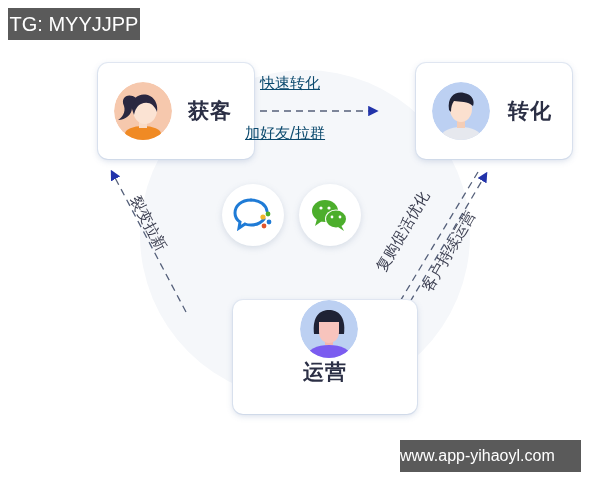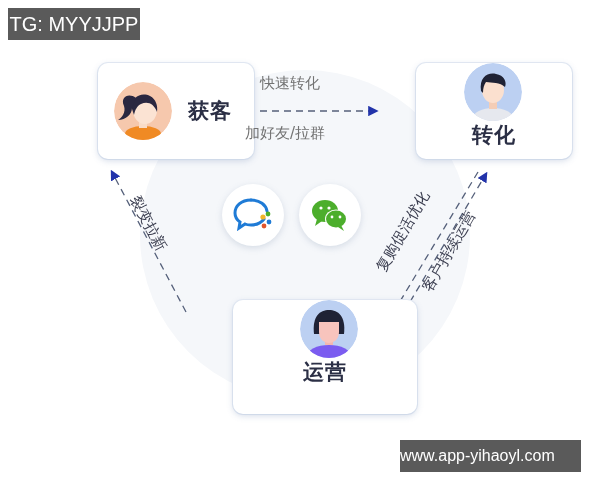--- a/index.html
+++ b/index.html
@@ -19,26 +19,26 @@
 
   .card {
     position: absolute; background: #ffffff; border-radius: 10px;
     box-shadow: 0 2px 6px rgba(90, 120, 170, 0.25), 0 0 0 1px #e8eef6;
     display: flex; align-items: center; margin-left: 36px;
   }
   .card-label { font-size: 21px; font-weight: bold; color: #2b2f45; letter-spacing: 1px; }
   .avatar { width: 58px; height: 58px; border-radius: 50%; overflow: hidden; flex: none; }
   .card-acquire { left: 62px; top: 63px; width: 156px; height: 96px; }
   .card-acquire .avatar { margin-left: 16px; margin-right: 16px; }
-  .card-convert { left: 380px; top: 63px; width: 156px; height: 96px; flex-direction: column; }
+  .card-convert { left: 380px; top: 63px; width: 156px; height: 96px; }
   .card-convert .avatar { margin-left: 16px; margin-right: 18px; }
   .card-operate { left: 197px; top: 300px; width: 184px; height: 114px; flex-direction: column; }
   .card-operate .avatar { margin-left: 25px; margin-right: 18px; }
 
-  .flow-text { position: absolute; font-size: 15px; color: #737373; white-space: nowrap; }
+  .flow-text { position: absolute; font-size: 15px; color: #0c4a6e; white-space: nowrap; text-decoration: underline; }
   .rot { position: absolute; font-size: 15px; color: #3a3d4f; white-space: nowrap; transform-origin: center center; }
 
   .app-icon {
     position: absolute; width: 62px; height: 62px; border-radius: 50%; background: #ffffff;
     box-shadow: 0 2px 6px rgba(120, 140, 170, 0.25);
     display: flex; align-items: center; justify-content: center;
   }
   svg.lines { position: absolute; left: 0; top: 0; }
 </style>
 </head>

